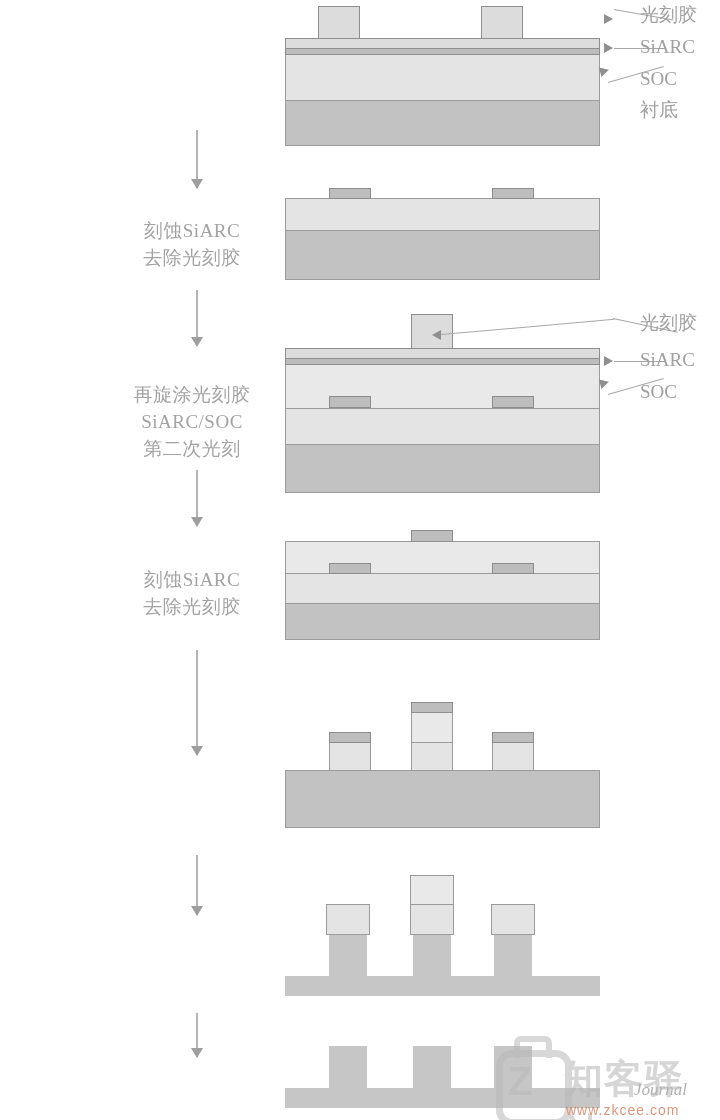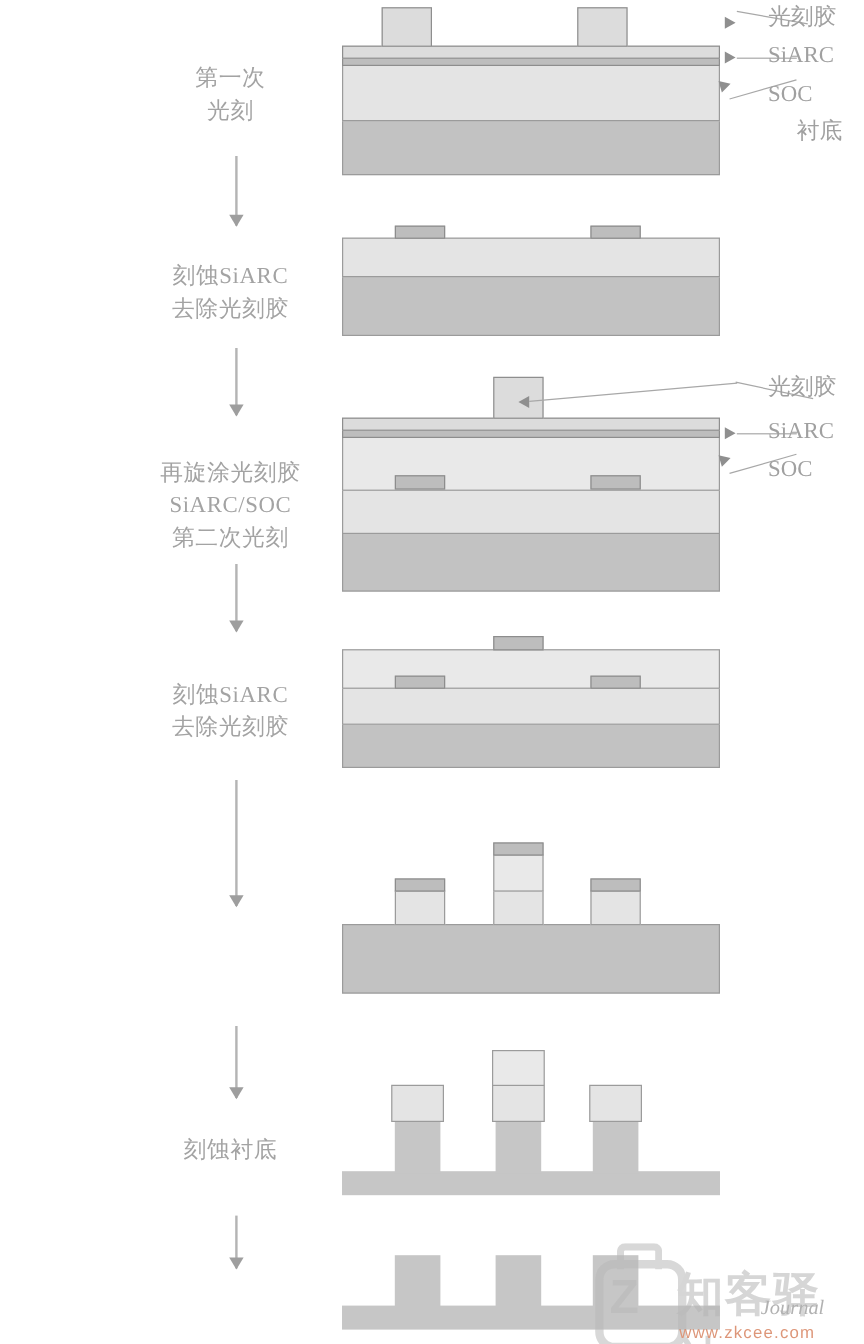--- a/index.html
+++ b/index.html
@@ -69,22 +69,20 @@
   #wm .wurl{position:absolute;left:72px;top:74px;font-size:14px;color:#c2410c;
       letter-spacing:1px;font-family:"Liberation Sans",sans-serif;}
   #wm .wjnl{position:absolute;left:140px;top:52px;font-size:17px;color:#737373;
       font-style:italic;font-family:"Liberation Serif",serif;}
 </style>
 </head>
 <body>
 
 <div id="page">
 
-  <div class="flow-label" style="top:52px;">第一次
-光刻</div>
 
   <div class="stack" style="left:285px;top:4px;width:315px;height:142px;">
 
     <div class="lay m-sub" style="left:0;top:96px;width:315px;height:46px;"></div>
 
     <div class="lay m-soc" style="left:0;top:50px;width:315px;height:47px;"></div>
 
     <div class="lay m-siarc" style="left:0;top:44px;width:315px;height:7px;"></div>
 
     <div class="lay m-pr" style="left:0;top:34px;width:315px;height:11px;"></div>
@@ -98,21 +96,21 @@
 
   <div class="lead" style="left:614px;top:48px;width:50px;"></div>
   <div class="leadhead" style="left:604px;top:43px;transform:scaleX(-1);"></div>
 
   <div class="lead" style="left:608px;top:82px;width:58px;transform:rotate(-16deg);"></div>
   <div class="leadhead" style="left:600px;top:66px;transform:scaleX(-1) rotate(16deg);"></div>
 
   <div class="callout" style="left:640px;top:4px;">光刻胶</div>
   <div class="callout" style="left:640px;top:36px;">SiARC</div>
   <div class="callout" style="left:640px;top:68px;">SOC</div>
-  <div class="callout" style="left:640px;top:99px;margin-left:24px;">衬底</div>
+  <div class="callout" style="left:640px;top:99px;">衬底</div>
 
   <div class="arrow" style="top:130px;height:58px;">
     <div class="shaft"></div>
       <div class="head"></div>
   </div>
 
   <div class="flow-label" style="top:217px;">刻蚀SiARC
 去除光刻胶</div>
 
   <div class="stack" style="left:285px;top:180px;width:315px;height:100px;">
@@ -198,21 +196,20 @@
     <div class="lay m-soc" style="left:126px;top:52px;width:42px;height:29px;"></div>
     <div class="lay m-soc2" style="left:126px;top:22px;width:42px;height:31px;"></div>
     <div class="lay m-siarc" style="left:126px;top:12px;width:42px;height:11px;"></div>
   </div>
 
   <div class="arrow" style="top:855px;height:60px;">
     <div class="shaft"></div>
       <div class="head"></div>
   </div>
 
-  <div class="flow-label" style="top:945px;">刻蚀衬底</div>
 
   <div class="stack" style="left:285px;top:872px;width:315px;height:140px;">
 
     <div class="lay m-subfin" style="left:0;top:104px;width:315px;height:20px;"></div>
 
     <div class="lay m-subfin" style="left:44px;top:62px;width:38px;height:44px;"></div>
     <div class="lay m-subfin" style="left:128px;top:62px;width:38px;height:44px;"></div>
     <div class="lay m-subfin" style="left:209px;top:62px;width:38px;height:44px;"></div>
 
     <div class="lay m-soc" style="left:41px;top:32px;width:44px;height:31px;"></div>

